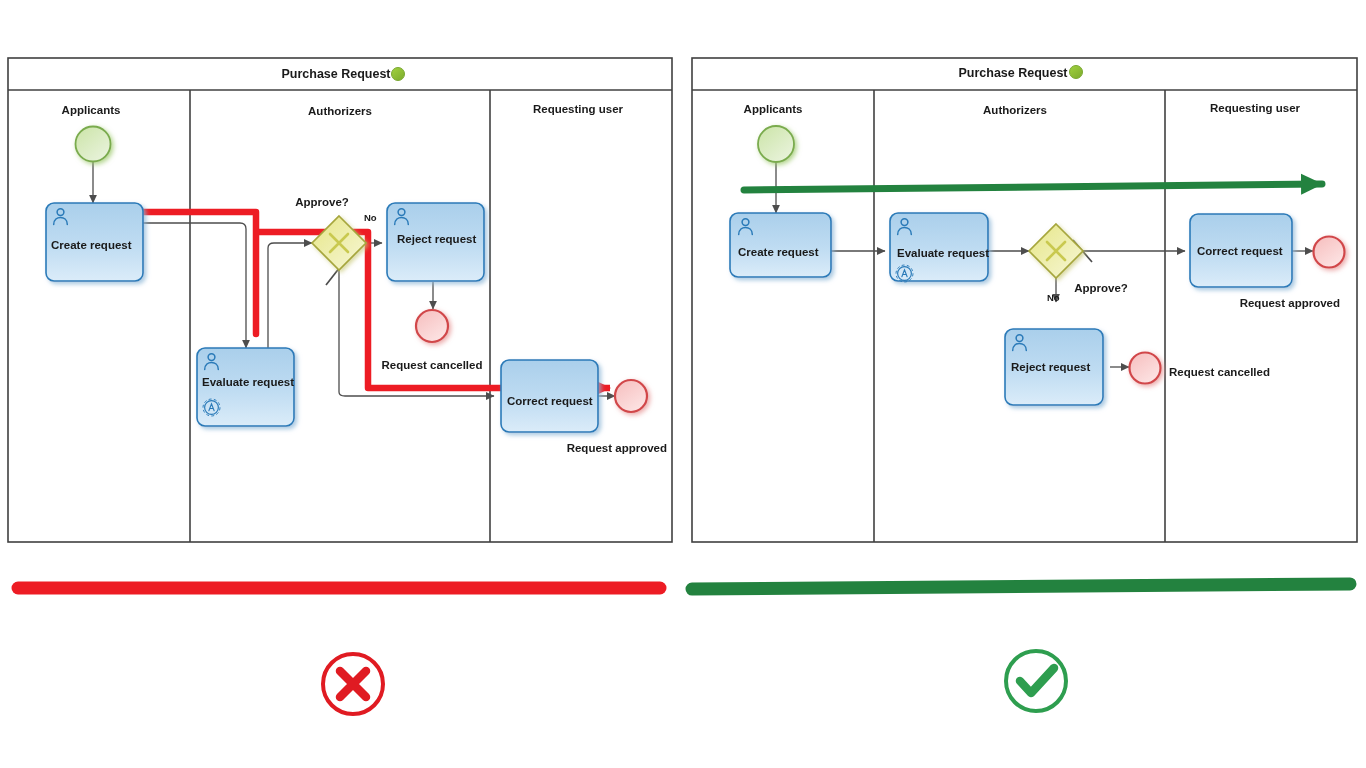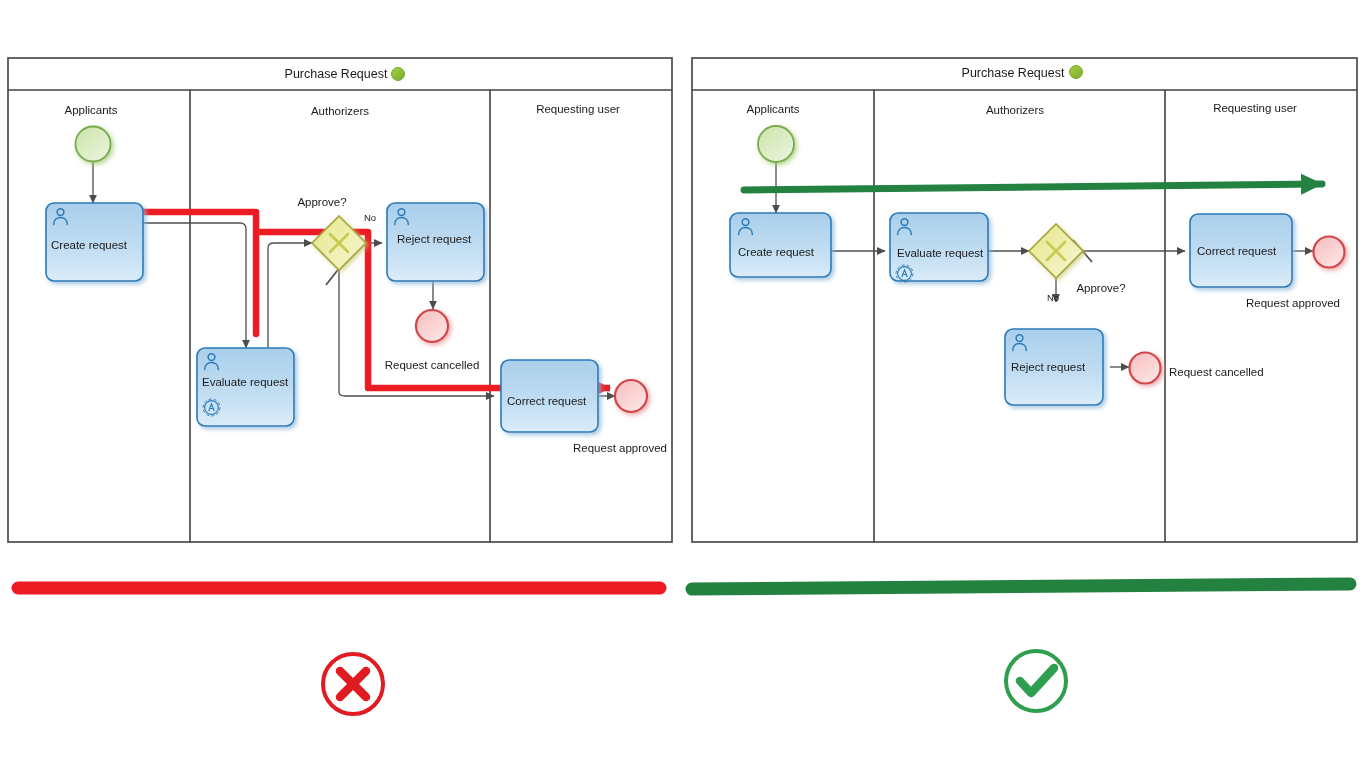--- a/index.html
+++ b/index.html
@@ -1,18 +1,18 @@
 <!DOCTYPE html>
 <html><head>
 <meta charset="utf-8">
 <style>
   html,body{margin:0;padding:0;background:#ffffff;}
   body{width:1366px;height:768px;position:relative;overflow:hidden;
        font-family:"Liberation Sans","DejaVu Sans",sans-serif;}
-  .stage{position:absolute;left:0;top:0;width:1366px;height:644px;}
+  .stage{position:absolute;left:0;top:0;width:1366px;height:644px;font-weight:bold;}
   svg{display:block;}
   .lbl{font-family:"Liberation Sans","DejaVu Sans",sans-serif;}
 </style>
 </head>
 <body>
 
 <div class="stage">
 <svg width="1366" height="768" viewBox="0 0 1366 768" xmlns="http://www.w3.org/2000/svg">
 
   <defs>

